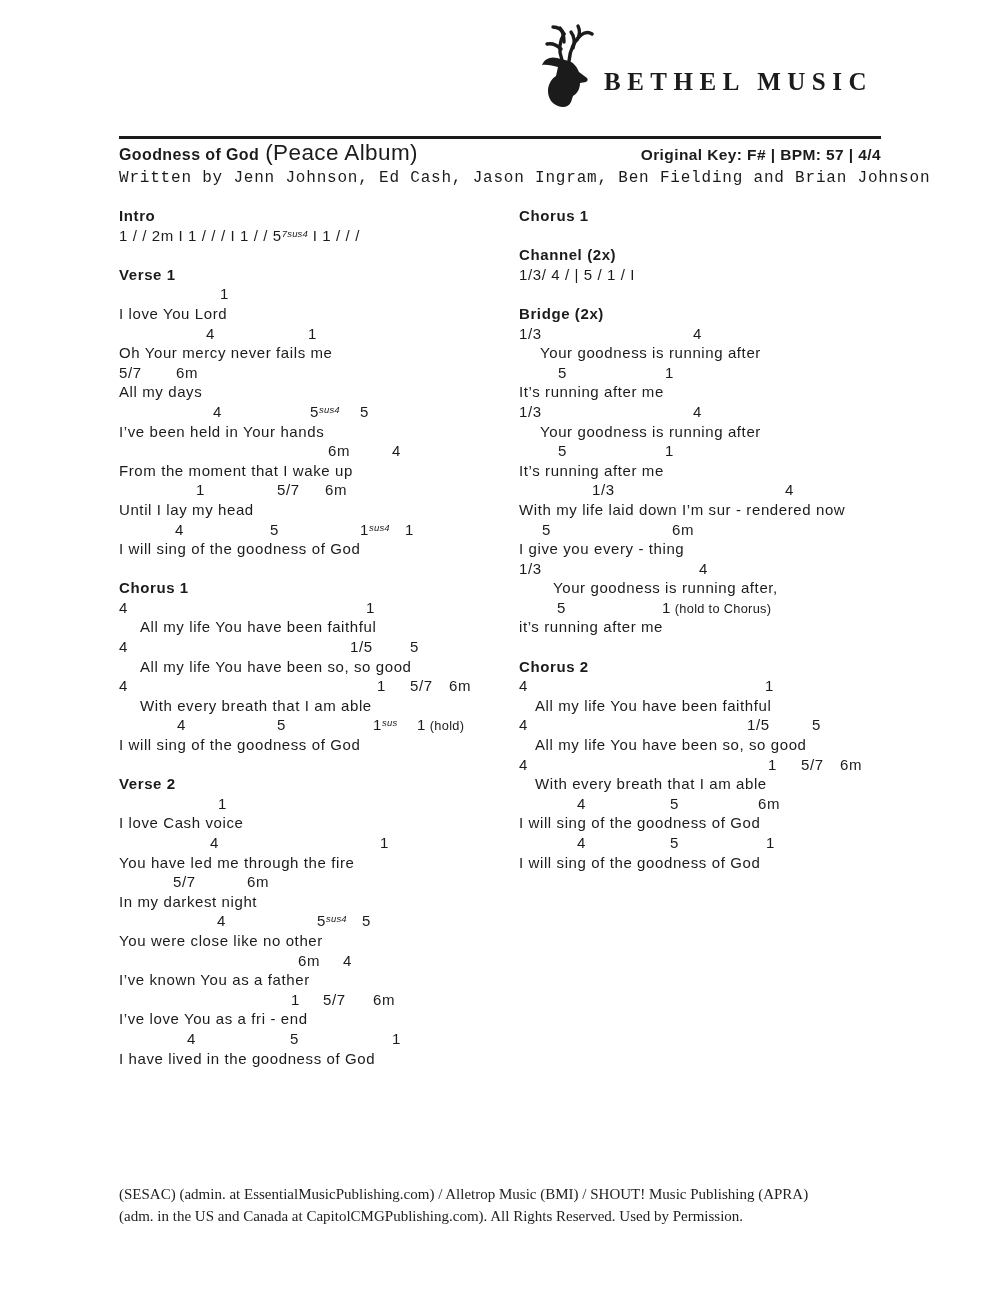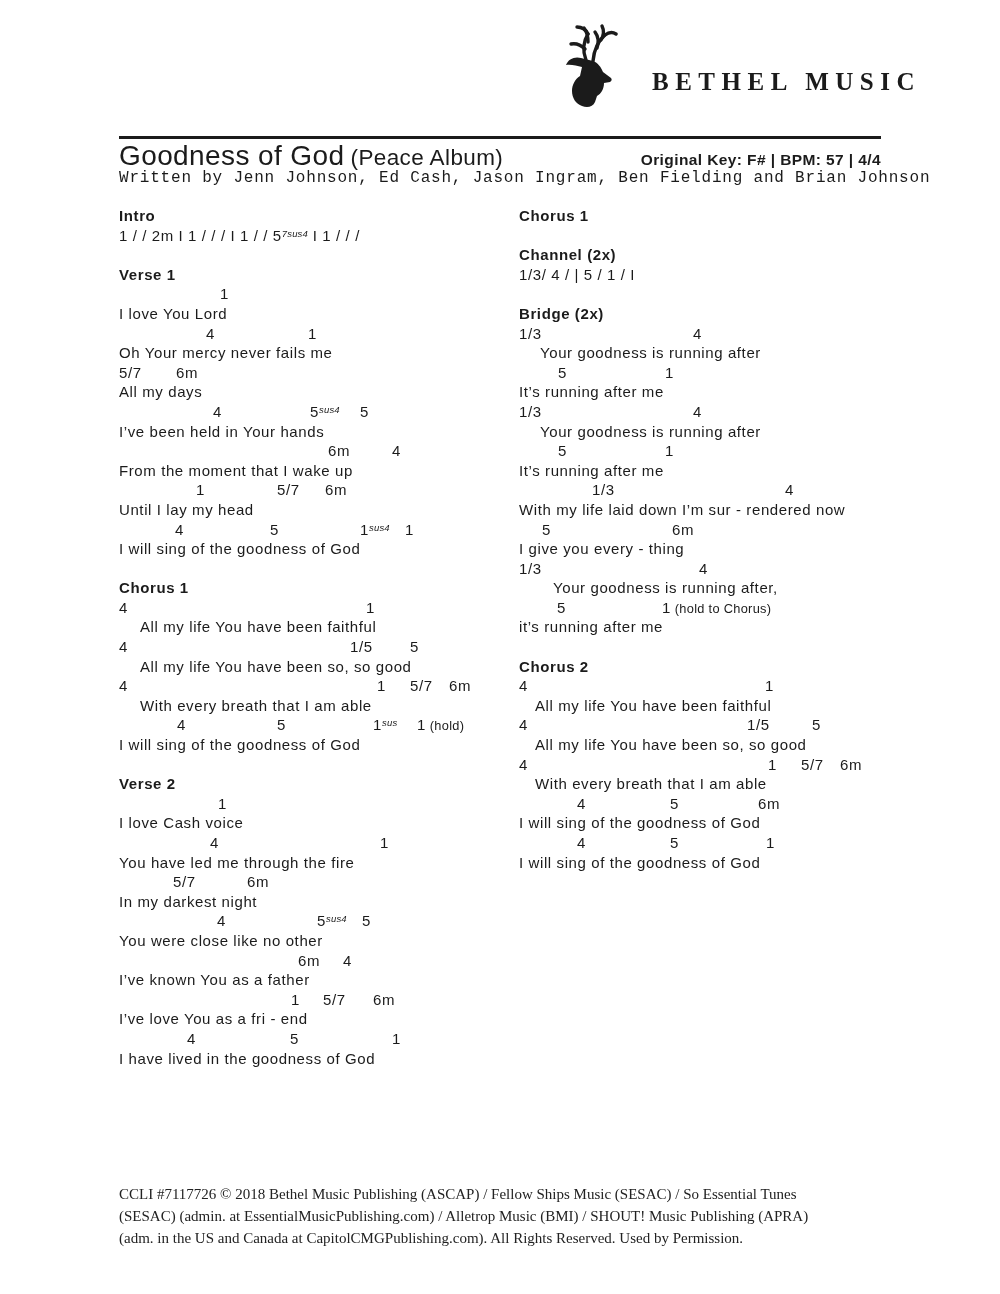--- a/index.html
+++ b/index.html
@@ -1,32 +1,32 @@
 <!DOCTYPE html>
 <html><head>
 <meta charset="utf-8">
 <style>
   html,body{margin:0;padding:0;background:#ffffff;}
   .page{
     position:relative;width:1000px;height:1294px;background:#ffffff;
     font-family:"Liberation Sans",sans-serif;color:#1b1b1b;overflow:hidden;
   }
   
-  .logo{position:absolute;left:560px;top:22px;display:flex;align-items:flex-end;gap:24px;}
+  .logo{position:absolute;left:536px;top:22px;display:flex;align-items:flex-end;}
   .brand{
     font-family:"Liberation Serif",serif;font-weight:700;font-size:25px;
     letter-spacing:6.5px;margin:0 0 12px 10px;white-space:pre;color:#1b1b1b;
   }
   
   .rule{position:absolute;left:119px;top:136px;width:762px;height:3px;background:#1b1b1b;}
   .title-row{
     position:absolute;left:119px;top:140px;width:762px;
     display:flex;justify-content:space-between;align-items:baseline;
   }
-  .song-title{font-size:28px;font-weight:400;letter-spacing:0.4px;}
+  .song-title{font-size:16px;font-weight:700;letter-spacing:0.4px;}
   .album{font-size:22.5px;font-weight:400;letter-spacing:0.4px;margin-left:6px;}
   .meta{font-size:15.5px;font-weight:700;letter-spacing:0.4px;}
   .writers{position:absolute;left:119px;top:169px;font-size:16px;letter-spacing:0.8px;font-family:Liberation Mono, monospace;}
   
   .columns{position:absolute;left:119px;top:206px;width:762px;display:flex;}
   .col{line-height:19.6px;font-size:15px;letter-spacing:0.6px;}
   .col-left{width:400px;flex:0 0 400px;}
   .col-right{width:362px;flex:0 0 362px;}
   .section{margin-bottom:19.6px;}
   .section-title{font-weight:700;height:19.6px;}
@@ -273,18 +273,17 @@
             <span class="chord" style="left: 58px;">4</span>
             <span class="chord" style="left: 151px;">5</span>
             <span class="chord" style="left: 247px;">1</span>
           </div>
           <div class="lyric-line">I will sing of the goodness of God</div>
         </div>
       </div>
   </div>
 
   <footer class="copyright">
-    <div>CCLI #7117726 © 2018 Bethel Music Publishing (ASCAP) / Fellow Ships Music (SESAC) / So Essential Tunes</div>
     <div>(SESAC) (admin. at EssentialMusicPublishing.com) / Alletrop Music (BMI) / SHOUT! Music Publishing (APRA)</div>
     <div>(adm. in the US and Canada at CapitolCMGPublishing.com). All Rights Reserved. Used by Permission.</div>
   </footer>
 
 </div>
 
 </body></html>

